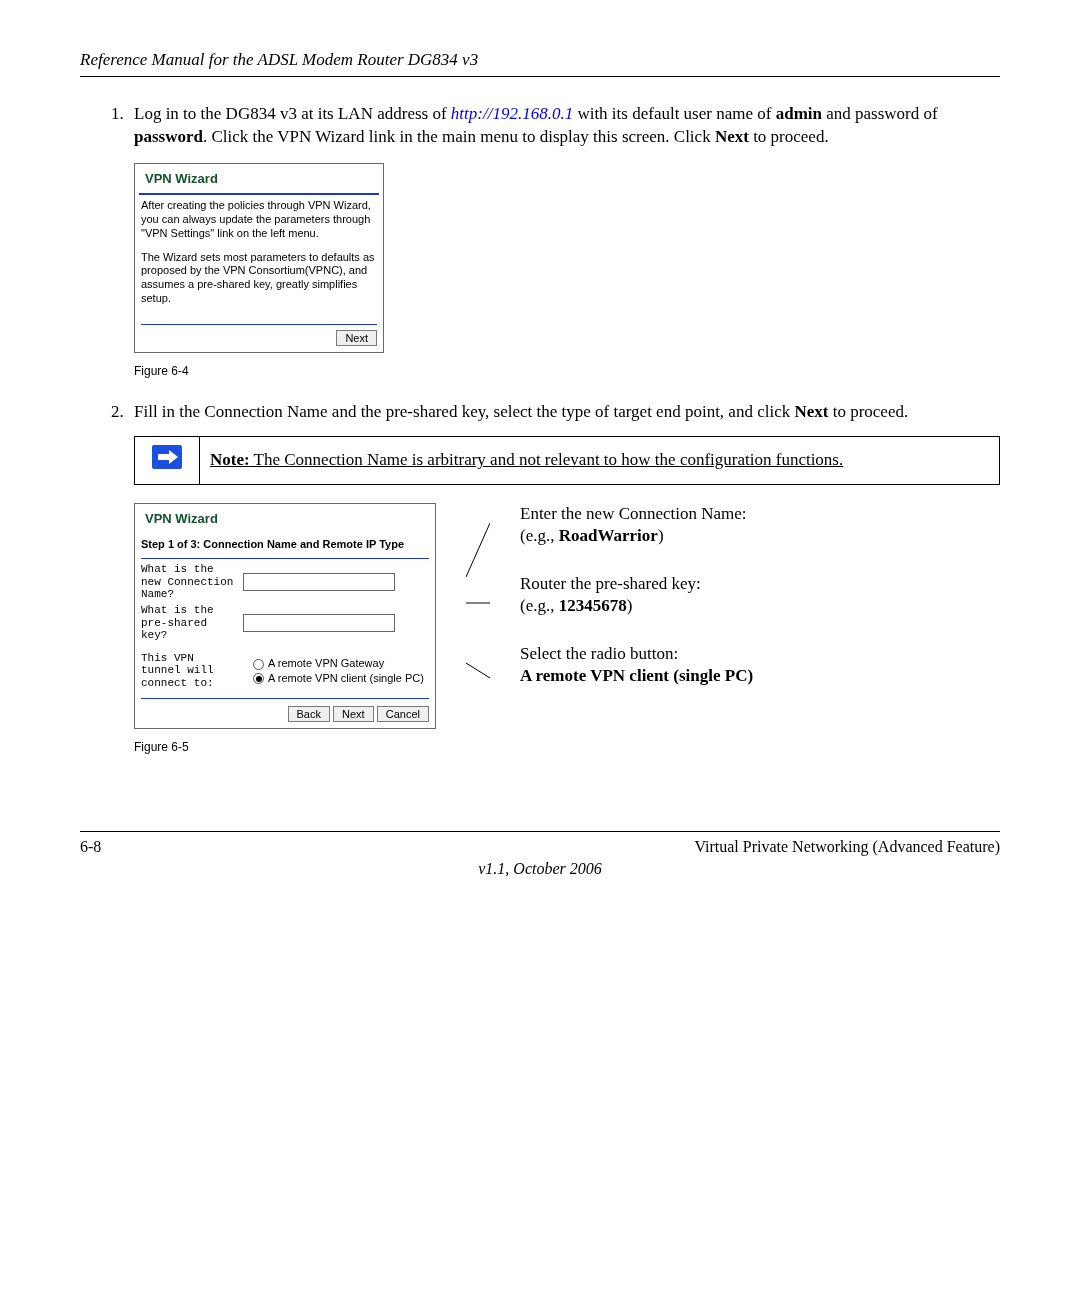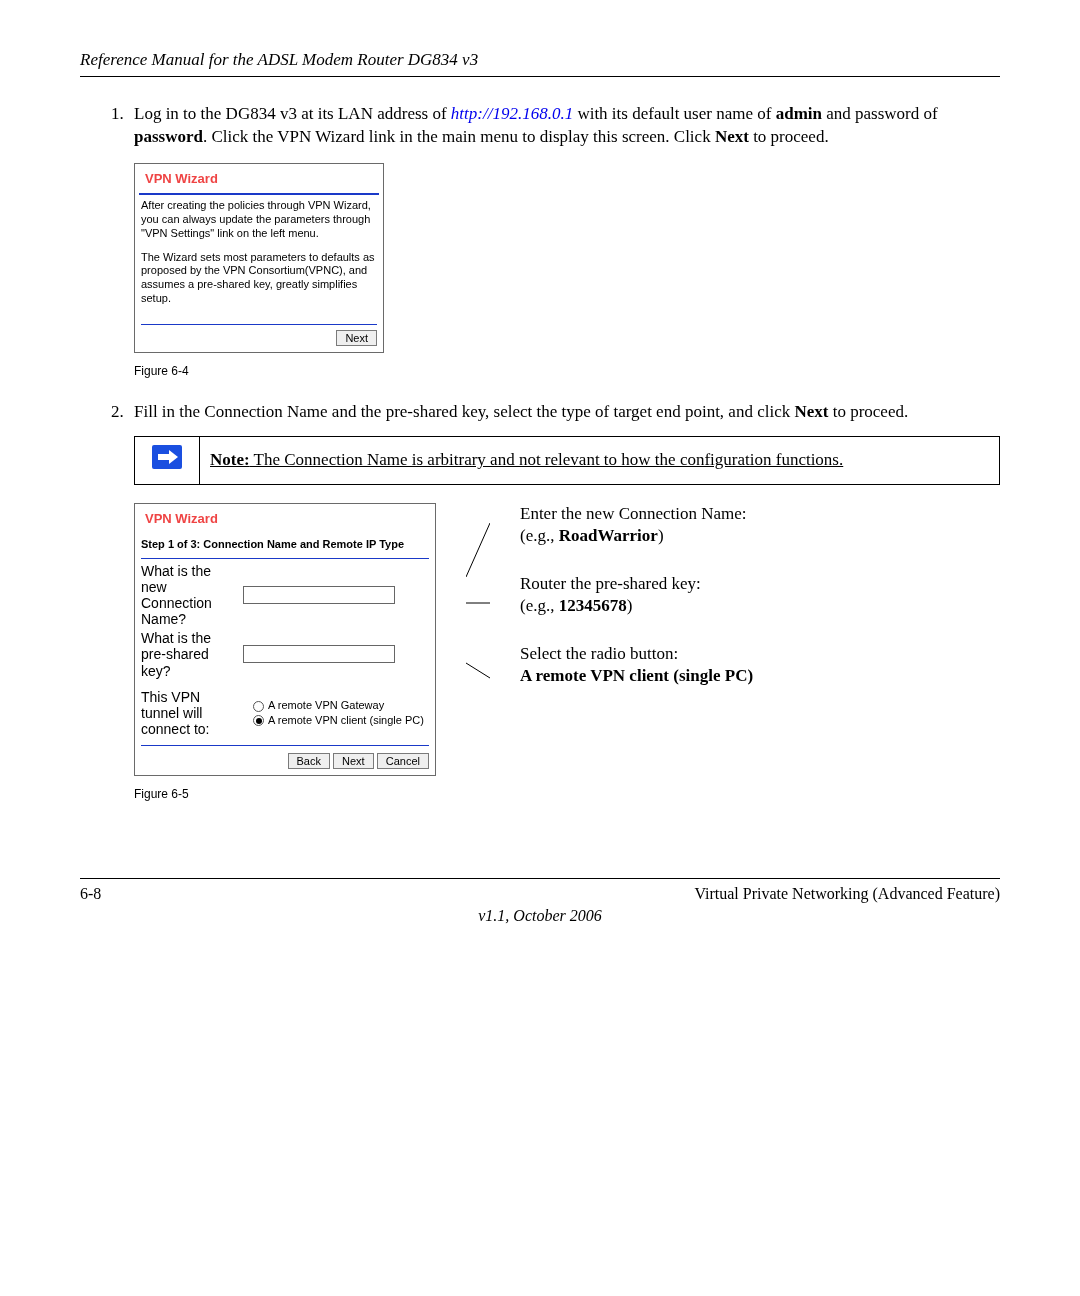--- a/index.html
+++ b/index.html
@@ -41,21 +41,21 @@
     margin-bottom: 8px;
   }
   .win {
     border: 1px solid #6a6a6a;
     background: #fff;
     font-family: Arial, Helvetica, sans-serif;
     font-size: 11px;
     color: #000;
   }
   .win-title {
-    color: #ef4444;
+    color: #14532d;
     font-weight: bold;
     font-size: 13px;
     padding: 6px 6px 6px 6px;
     border-bottom: 2px solid #1a39c8;
     margin: 0 4px;
   }
   .win-body {
     padding: 4px 6px 6px 6px;
   }
   .win-sep {
@@ -117,21 +117,21 @@
   .txtfield {
     border:1px solid #666; height:16px; width:150px; display:inline-block; background:#fff;
   }
   .step-sub {
     font-family: Arial, Helvetica, sans-serif;
     font-size: 11px;
     font-weight: bold;
     padding: 4px 0 2px 0;
   }
   .formrow { display:flex; align-items:center; gap:6px; margin:3px 0;}
-  .formrow .lbl { width:96px; font-size:14px; line-height:1.15;}
+  .formrow .lbl { width:96px; font-size:11px; line-height:1.15;font-family:Liberation Mono, monospace;}
   .radio { display:inline-block; width:9px;height:9px;border:1px solid #555;border-radius:50%;vertical-align:middle;margin-right:4px;position:relative;}
   .radio.sel::after{content:"";position:absolute;left:1.5px;top:1.5px;width:6px;height:6px;background:#000;border-radius:50%;}
   .footer {
     margin-top: 76px;
     border-top: 1.5px solid #000;
     padding-top: 6px;
     font-size: 16px;
     display:flex;
     justify-content: space-between;
   }

